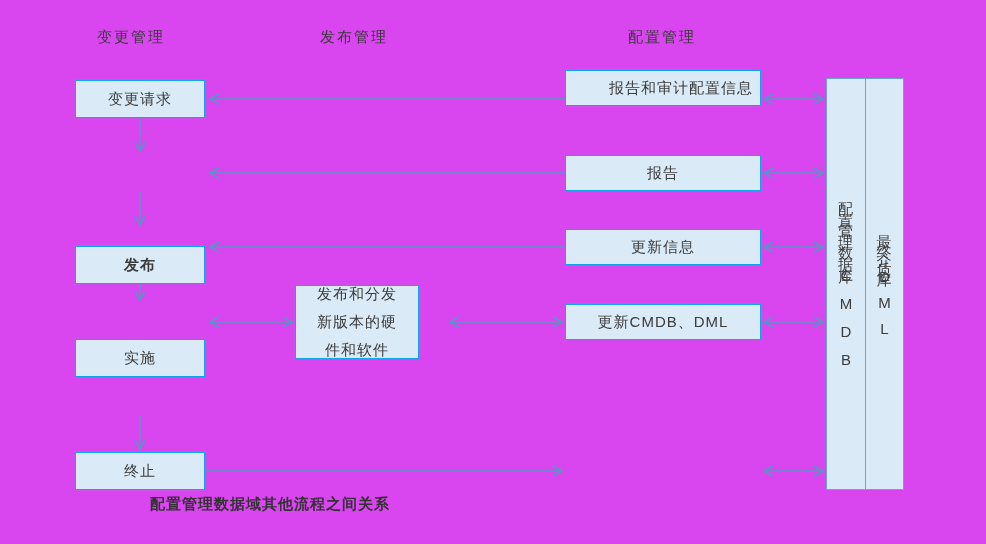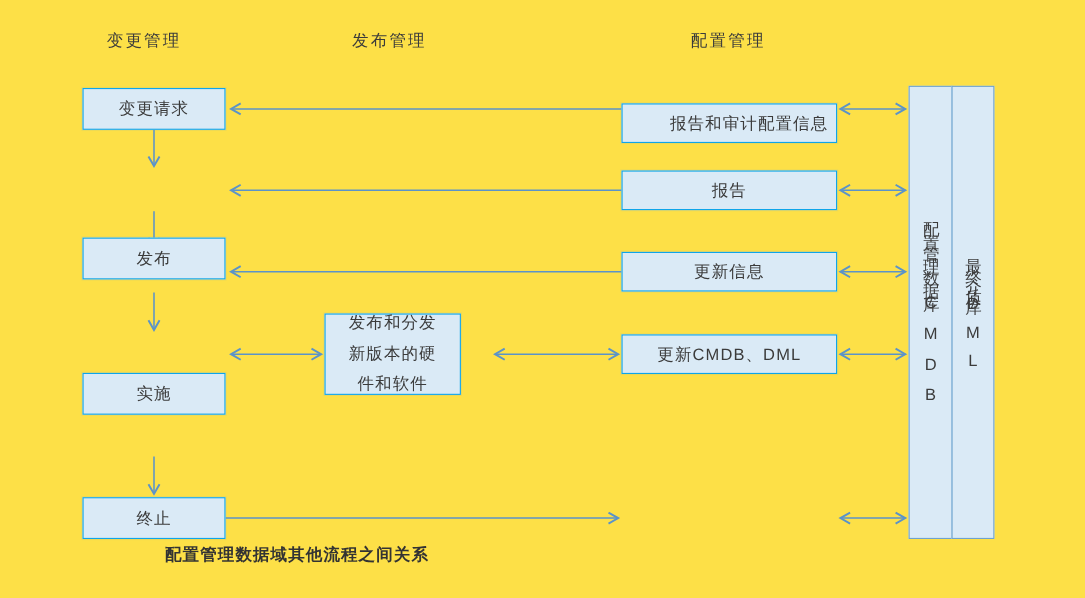--- a/index.html
+++ b/index.html
@@ -5,21 +5,21 @@
   html, body {
     margin: 0;
     padding: 0;
     background: #ffffff;
     font-family: "Liberation Sans", "DejaVu Sans", sans-serif;
   }
   .stage {
     position: relative;
     width: 986px;
     height: 544px;
-    background: #fde047;
+    background: #d946ef;
     overflow: hidden;
   }
   .arrows-layer {
     position: absolute;
     left: 0;
     top: 0;
     width: 986px;
     height: 544px;
     pointer-events: none;
   }
@@ -122,27 +122,27 @@
       <line x1="140" y1="341" x2="140" y2="374" marker-end="url(#ah)"></line>
       <line x1="140" y1="415" x2="140" y2="449" marker-end="url(#ah)"></line>
     </g>
   </svg>
 
   <div class="col-header" style="left:97px;  top:28px;">变更管理</div>
   <div class="col-header" style="left:320px; top:28px;">发布管理</div>
   <div class="col-header" style="left:628px; top:28px;">配置管理</div>
 
   <div class="node lbox" style="top:80px;">变更请求</div>
-  <div class="node lbox" style="top:216px;">发布</div>
+  <div class="node lbox" style="top:246px;font-weight:bold;">发布</div>
   <div class="node lbox" style="top:303px;margin-top:36px;">实施</div>
   <div class="node lbox" style="top:452px;">终止</div>
 
   <div class="node mbox">发布和分发新版本的硬件和软件</div>
 
-  <div class="node rbox" style="top:94px;padding-left:36px;">报告和审计配置信息</div>
+  <div class="node rbox" style="top:70px;padding-left:36px;">报告和审计配置信息</div>
   <div class="node rbox" style="top:155px;">报告</div>
   <div class="node rbox" style="top:229px;">更新信息</div>
   <div class="node rbox" style="top:304px;">更新CMDB、DML</div>
 
   <div class="bar bar-cmdb">
     <span class="vtext">配置管理数据库CMDB</span>
   </div>
   <div class="bar bar-dml">
     <span class="vtext">最终介质库DML</span>
   </div>

